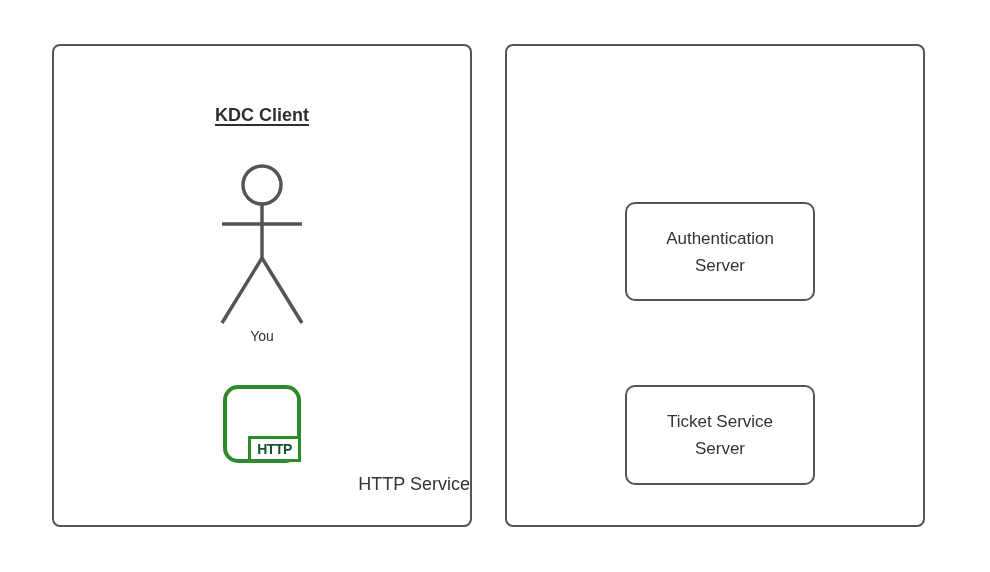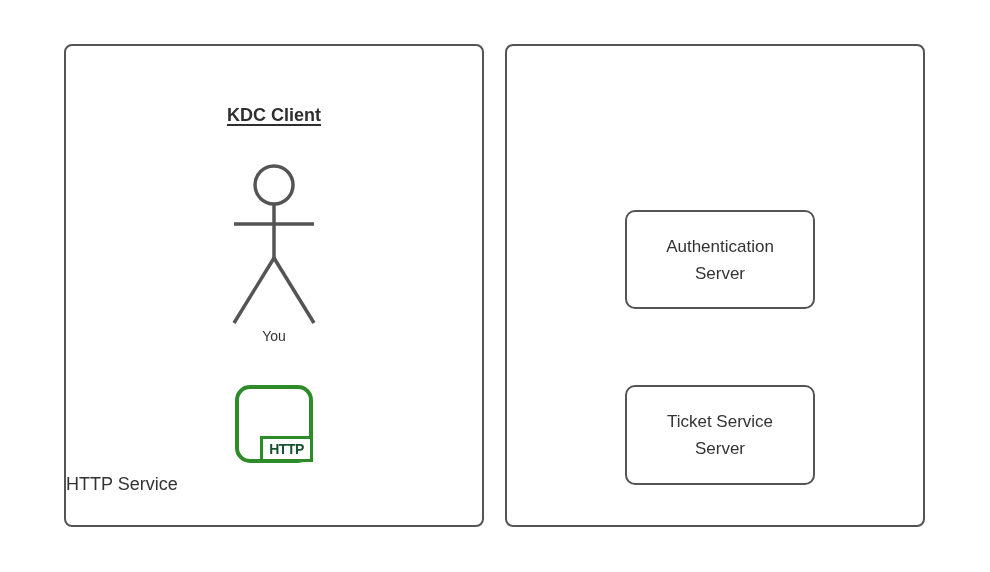--- a/index.html
+++ b/index.html
@@ -15,21 +15,21 @@
   }
   .panel {
     position: absolute;
     top: 44px;
     height: 483px;
     width: 420px;
     background: #ffffff;
     border: 2px solid #545454;
     border-radius: 8px;
   }
-  .panel.left  { left: 64px; padding-left: 47px; }
+  .panel.left  { left: 52px; padding-left: 47px; }
   .panel.right { left: 505px; }
   .panel-title {
     position: absolute;
     left: 0;
     right: 0;
     text-align: center;
     font-size: 18px;
     font-weight: bold;
     color: #2f2f2f;
     line-height: 27px;
@@ -88,38 +88,38 @@
     font-size: 14px;
     font-weight: bold;
     letter-spacing: -0.5px;
     color: #14532d;
   }
   .service-label {
     position: absolute;
     top: 426px;
     left: 0;
     right: 0;
-    text-align: left;
+    text-align: right;
     font-size: 18px;
     line-height: 24px;
     color: #333333;
   }
   .server-box {
     position: absolute;
     left: 118px;
     width: 190px;
     height: 99px;
     background: #ffffff;
     border: 2px solid #545454;
     border-radius: 10px;
     display: flex;
     align-items: center;
     justify-content: center;
   }
-  .server-box.auth { top: 164px; }
+  .server-box.auth { top: 156px; }
   .server-box.tgs  { top: 339px; height: 100px; }
   .server-label {
     display: block;
     max-width: 152px;
     text-align: center;
     font-size: 17px;
     line-height: 27px;
     color: #333333;
   }
 </style>

